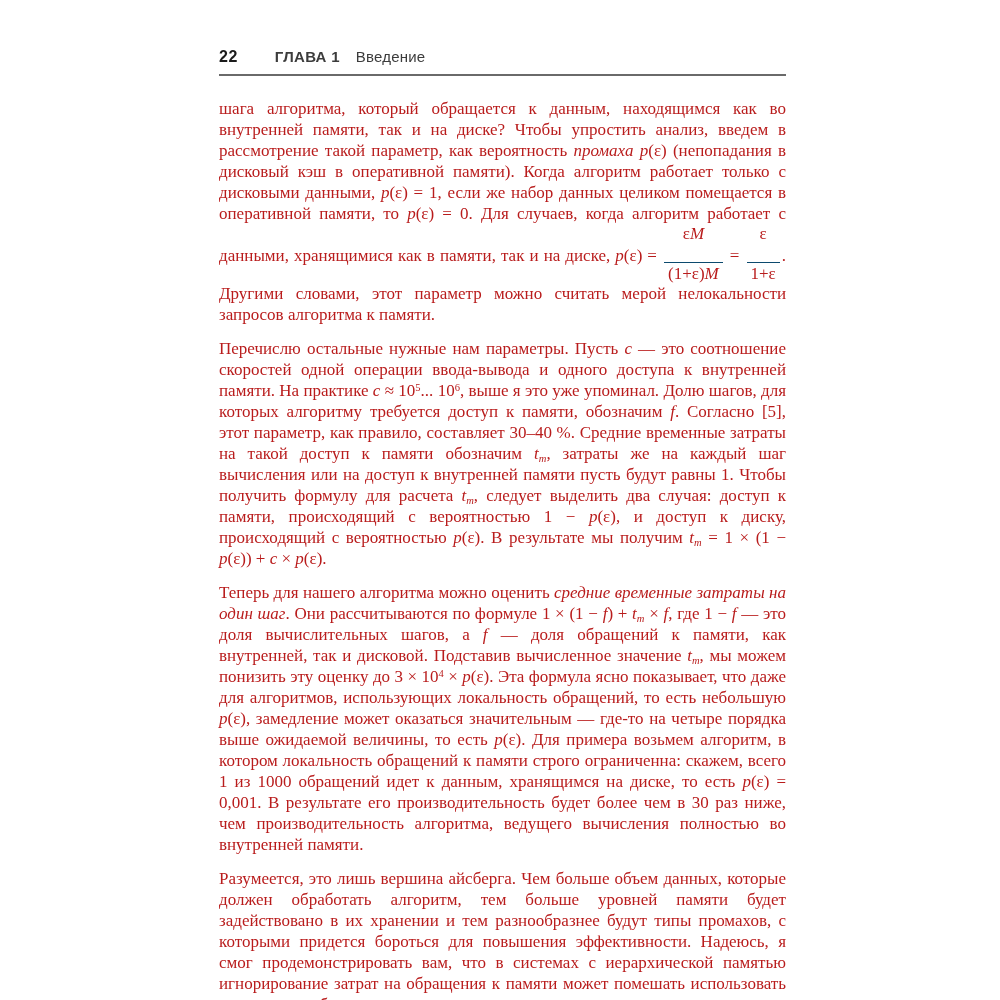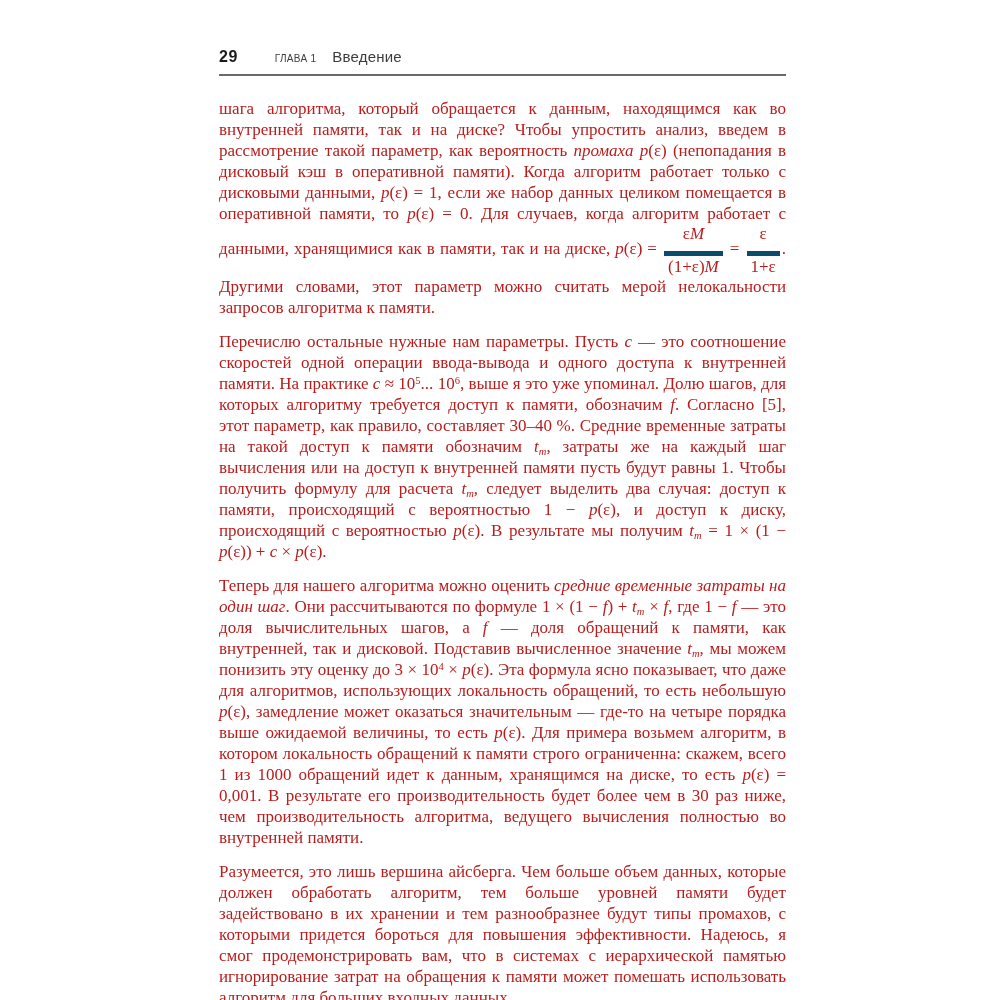--- a/index.html
+++ b/index.html
@@ -14,21 +14,21 @@
   .page-header{
     display:flex;align-items:baseline;
     padding-top:48px;
     font-family:"Liberation Sans", sans-serif;
     color:#3c3c3c;
   }
   .pagenum{
     font-size:16px;font-weight:bold;color:#1b1b1b;letter-spacing:0.5px;
   }
   .chapter{
-    margin-left:37px;font-size:10px;font-weight:normal;letter-spacing:0.3px;
+    margin-left:37px;font-size:15px;font-weight:bold;letter-spacing:0.3px;
   }
   .section{
     margin-left:16px;font-size:15px;font-weight:normal;letter-spacing:0.2px;
   }
   .rule{
     margin-top:8px;border-bottom:2px solid #6a6a6a;height:0;
   }
 
   
   .body-text{
@@ -41,30 +41,30 @@
   .it{font-style:italic;}
   sup,sub{font-size:0.62em;line-height:0;}
   sub{vertical-align:-0.25em;}
   sup{vertical-align:0.45em;}
 
   
   .frac{
     display:inline-block;vertical-align:-1.05em;text-align:center;
     line-height:1.15;margin:0 2px;
   }
-  .frac .num{display:block;padding:0 4px 7px;}
-  .frac .den{display:block;border-top:5px solid #0c4a6e;padding:1px 4px 0;}
+  .frac .num{display:block;padding:0 4px 18px;}
+  .frac .den{display:block;border-top:1px solid #0c4a6e;padding:1px 4px 0;}
 </style>
 </head>
 <body>
 
 <div class="page">
   <div class="content">
     <header class="page-header">
-      <span class="pagenum">29</span>
+      <span class="pagenum">22</span>
       <span class="chapter">ГЛАВА 1</span>
       <span class="section">Введение</span>
     </header>
     <div class="rule"></div>
     <main class="body-text" id="paragraphs">
         <p><span>шага алгоритма, который обращается к данным, находящимся как во внутренней памяти, так и на диске? Чтобы упростить анализ, введем в рассмотрение такой параметр, как вероятность </span><span class="it">промаха</span><span> </span><span class="it">p</span><span>(ε) (непопадания в дисковый кэш в оперативной памяти). Когда алгоритм работает только с дисковыми данными, </span><span class="it">p</span><span>(ε) = 1, если же набор данных целиком помещается в оперативной памяти, то </span><span class="it">p</span><span>(ε) = 0. Для случаев, когда алгоритм работает с данными, хранящимися как в памяти, так и на диске, </span><span class="it">p</span><span>(ε) = </span><span class="frac"><span class="num"><span>ε</span><span class="it">M</span></span><span class="den"><span>(1+ε)</span><span class="it">M</span></span></span><span> = </span><span class="frac"><span class="num"><span>ε</span></span><span class="den"><span>1+ε</span></span></span><span>. Другими словами, этот параметр можно считать мерой нелокальности запросов алгоритма к памяти.</span></p>
         <p><span>Перечислю остальные нужные нам параметры. Пусть </span><span class="it">c</span><span> — это соотношение скоростей одной операции ввода-вывода и одного доступа к внутренней памяти. На практике </span><span class="it">c</span><span> ≈ 10</span><sup>5</sup><span>... 10</span><sup>6</sup><span>, выше я это уже упоминал. Долю шагов, для которых алгоритму требуется доступ к памяти, обозначим </span><span class="it">f</span><span>. Согласно [5], этот параметр, как правило, составляет 30–40 %. Средние временные затраты на такой доступ к памяти обозначим </span><span class="it">t</span><sub class="it">m</sub><span>, затраты же на каждый шаг вычисления или на доступ к внутренней памяти пусть будут равны 1. Чтобы получить формулу для расчета </span><span class="it">t</span><sub class="it">m</sub><span>, следует выделить два случая: доступ к памяти, происходящий с вероятностью 1 − </span><span class="it">p</span><span>(ε), и доступ к диску, происходящий с вероятностью </span><span class="it">p</span><span>(ε). В результате мы получим </span><span class="it">t</span><sub class="it">m</sub><span> = 1 × (1 − </span><span class="it">p</span><span>(ε)) + </span><span class="it">c</span><span> × </span><span class="it">p</span><span>(ε).</span></p>
         <p><span>Теперь для нашего алгоритма можно оценить </span><span class="it">средние временные затраты на один шаг</span><span>. Они рассчитываются по формуле 1 × (1 − </span><span class="it">f</span><span>) + </span><span class="it">t</span><sub class="it">m</sub><span> × </span><span class="it">f</span><span>, где 1 − </span><span class="it">f</span><span> — это доля вычислительных шагов, а </span><span class="it">f</span><span> — доля обращений к памяти, как внутренней, так и дисковой. Подставив вычисленное значение </span><span class="it">t</span><sub class="it">m</sub><span>, мы можем понизить эту оценку до 3 × 10</span><sup>4</sup><span> × </span><span class="it">p</span><span>(ε). Эта формула ясно показывает, что даже для алгоритмов, использующих локальность обращений, то есть небольшую </span><span class="it">p</span><span>(ε), замедление может оказаться значительным — где-то на четыре порядка выше ожидаемой величины, то есть </span><span class="it">p</span><span>(ε). Для примера возьмем алгоритм, в котором локальность обращений к памяти строго ограниченна: скажем, всего 1 из 1000 обращений идет к данным, хранящимся на диске, то есть </span><span class="it">p</span><span>(ε) = 0,001. В результате его производительность будет более чем в 30 раз ниже, чем производительность алгоритма, ведущего вычисления полностью во внутренней памяти.</span></p>
         <p><span>Разумеется, это лишь вершина айсберга. Чем больше объем данных, которые должен обработать алгоритм, тем больше уровней памяти будет задействовано в их хранении и тем разнообразнее будут типы промахов, с которыми придется бороться для повышения эффективности. Надеюсь, я смог продемонстрировать вам, что в системах с иерархической памятью игнорирование затрат на обращения к памяти может помешать использовать алгоритм для больших входных данных.</span></p>
       </main>

